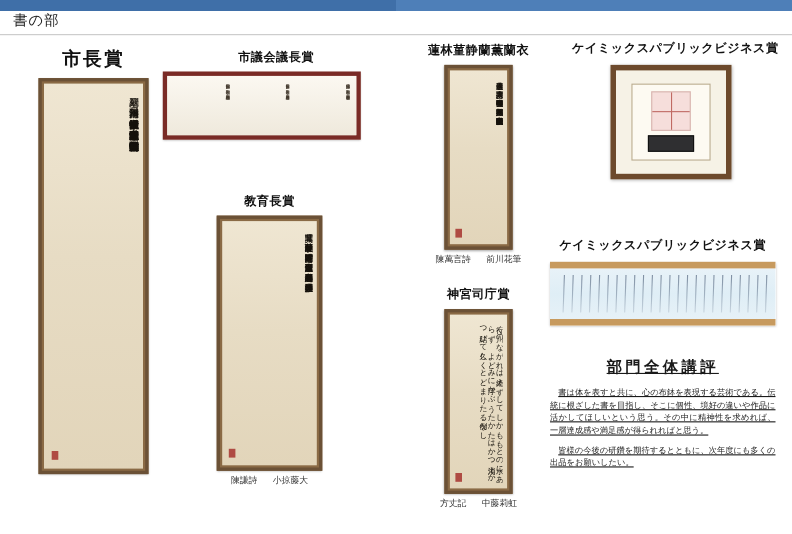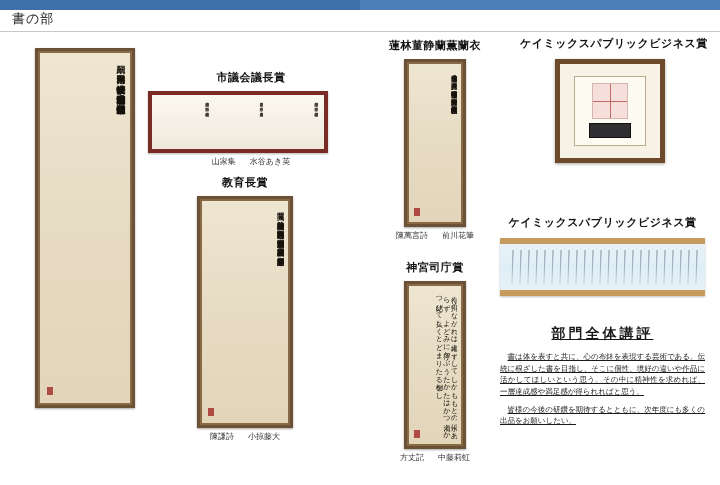--- a/index.html
+++ b/index.html
@@ -232,40 +232,38 @@
 </head>
 <body>
 
 <div class="top-band">
   <div class="top-band-inner"></div>
 </div>
 <div class="page-title">書の部</div>
 <div class="title-rule"></div>
 
 <div class="entry" style="left:20px; top:42px; width:130px;">
+  <div class="entry-title big">市長賞</div>
   <div class="scroll-frame" style="width:100px; height:360px; margin:6px auto 0;">
     <div class="scroll-paper">
       <div class="vtext dense">翠籬列 洛海川開月陽秋 眠候夜愛情千抄軒滄滅命吉半貞 新羽年事暖院筆長稿村藤唐通汝々達域野丘常惴飮 朝御帝蓮衆意聞情盡遠鳴銀陽蒼哲戒林裕儘堂</div>
       <span class="seal" style="left:7px; bottom:8px;"></span>
     </div>
   </div>
 </div>
 
-<div class="entry" style="left:148px; top:70px; width:206px;">
+<div class="entry" style="left:148px; top:44px; width:206px;">
   <div class="entry-title">市議会議長賞</div>
   <div class="hframe" style="width:180px; height:62px; margin-top:6px;">
     <div class="hpaper">
       <div class="htext-col">山家集抄録 和歌手鑑 春夏秋冬恋雑</div>
       <div class="htext-col">山家集抄録 和歌手鑑 春夏秋冬恋雑</div>
       <div class="htext-col">山家集抄録 和歌手鑑 春夏秋冬恋雑</div>
     </div>
   </div>
-  <div class="entry-caption">
-    <span>山家集</span><span class="sep"></span><span>水谷あき英</span>
-  </div>
 </div>
 
 <div class="entry" style="left:190px; top:175px; width:110px;">
   <div class="entry-title">教育長賞</div>
   <div class="scroll-frame" style="width:96px; height:232px; margin:6px auto 0;">
     <div class="scroll-paper">
       <div class="vtext mid">電其葉開 蓮林菫静蘭薫蘭衣 虚空宵間近将深応時間 弦歌新音湖賦道府居渓 高趣和静緑露飛泉落石 詩酒相娯楽事通年往復</div>
       <span class="seal" style="left:6px; bottom:7px;"></span>
     </div>
   </div>

